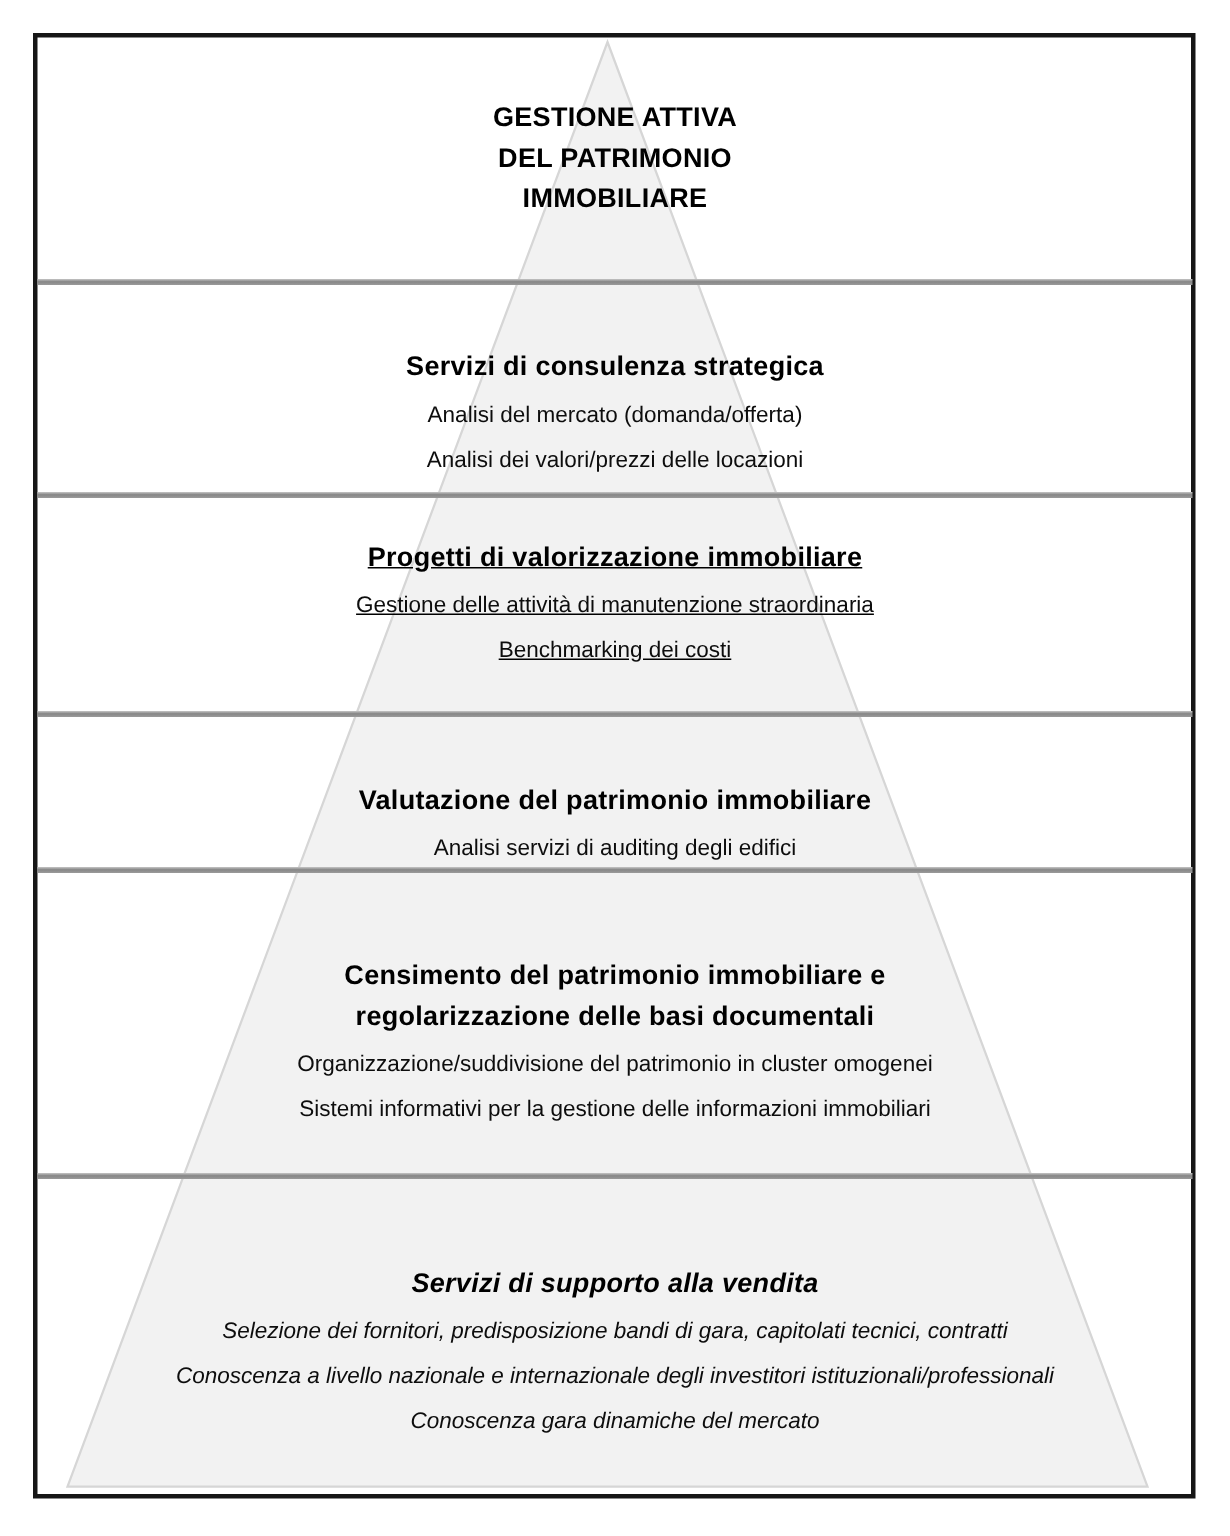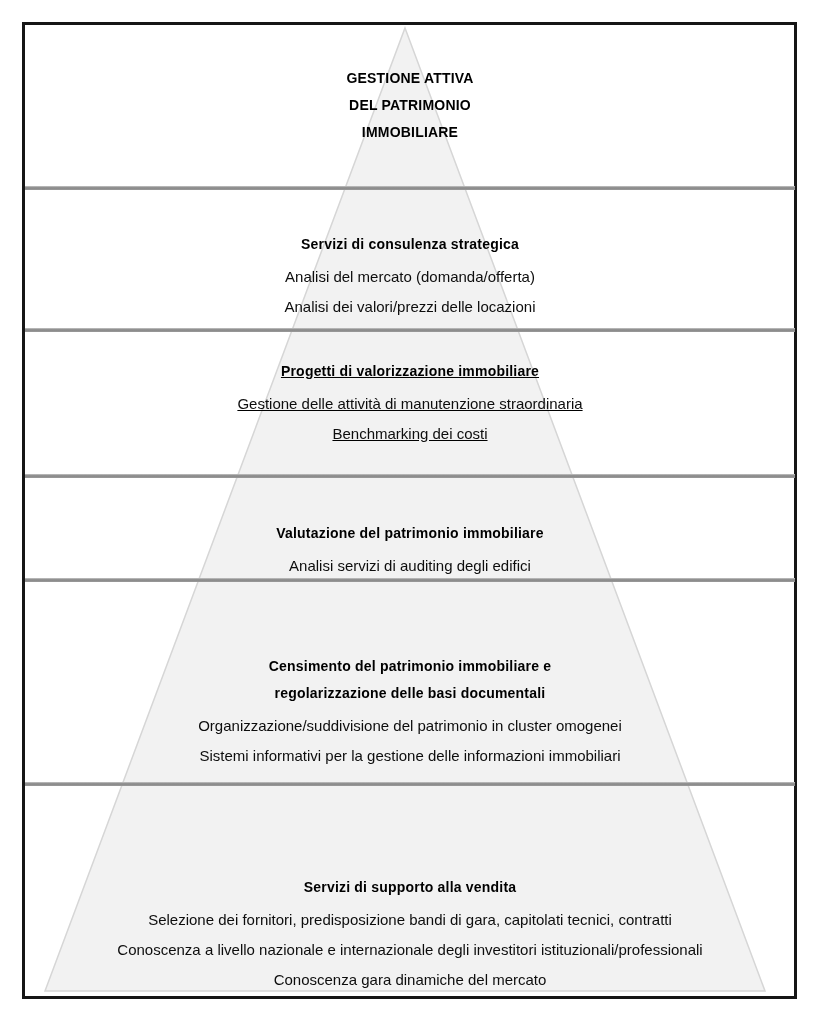--- a/index.html
+++ b/index.html
@@ -55,25 +55,25 @@
     align-items: center;
     justify-content: center;
     text-align: center;
     z-index: 3;
     color: #000000;
   }
   .section-1 { top: 25px;  height: 161px; }
   .section-2 { top: 190px; height: 173px; }
   .section-3 { top: 332px; height: 142px; text-decoration: underline; }
   .section-4 { top: 490px; height: 120px; }
-  .section-5 { top: 582px; height: 228px; margin-top: 16px; }
-  .section-6 { top: 786px; height: 209px; justify-content: flex-end; padding-top: 24px; box-sizing: border-box; }
+  .section-5 { top: 582px; height: 228px; }
+  .section-6 { top: 786px; height: 209px; justify-content: center; padding-top: 24px; box-sizing: border-box; font-style: italic; }
   .level-title {
     font-weight: bold;
-    font-size: 14px;
+    font-size: 18px;
     line-height: 27px;
     white-space: pre-line;
     letter-spacing: 0.2px;
   }
   .level-items {
     margin-top: 4px;
   }
   .level-item {
     font-size: 15px;
     line-height: 30px;

